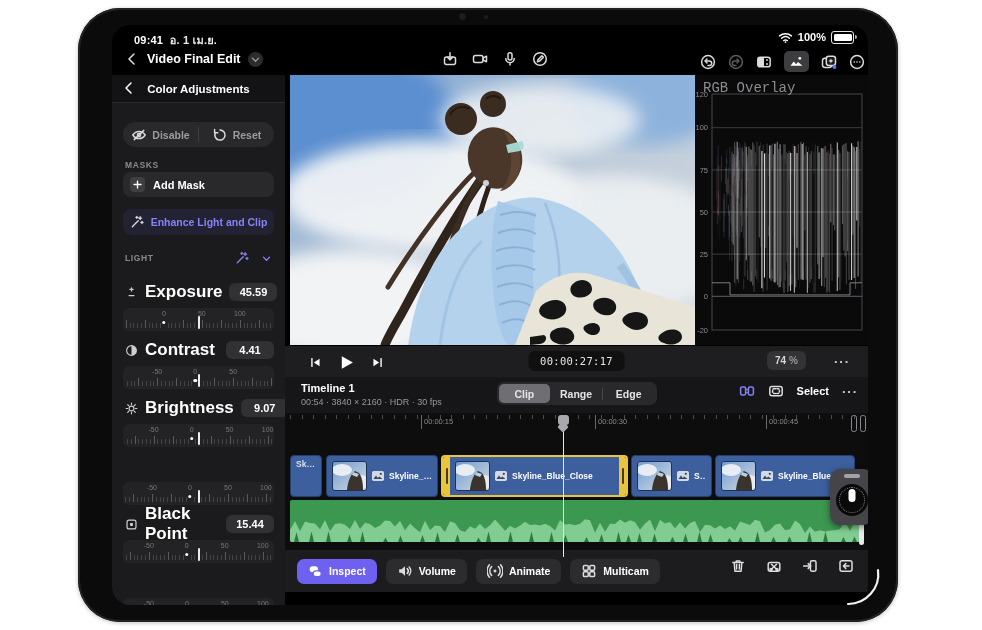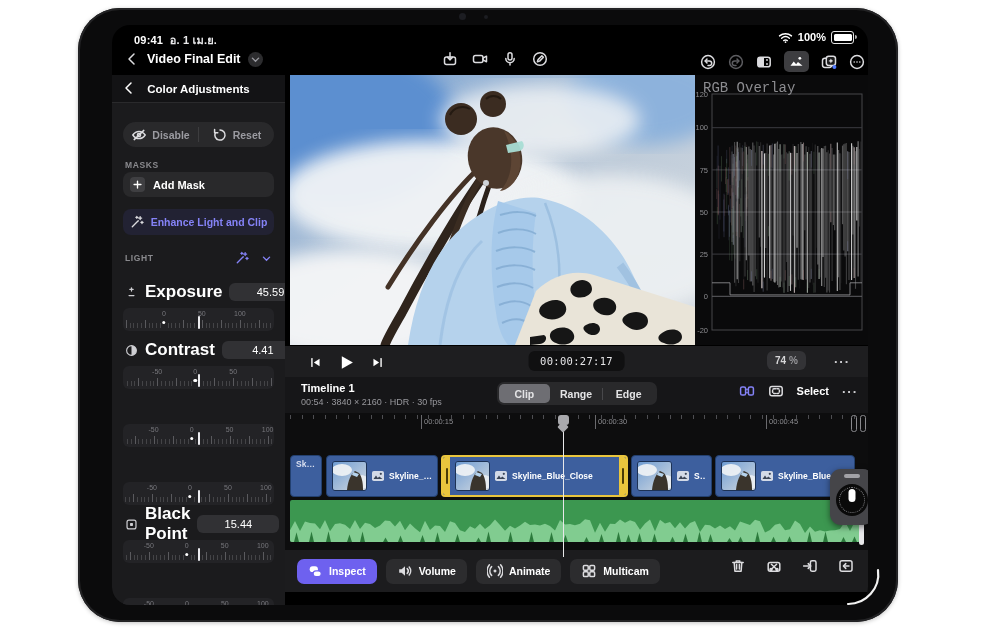--- a/index.html
+++ b/index.html
@@ -40,21 +40,21 @@
   .rowbtn{position:absolute;left:11px;width:151px;height:25px;background:#29292b;border-radius:8px;display:flex;align-items:center;gap:8px;
           color:#fff;font-size:11px;font-weight:600;padding-left:7px;box-sizing:border-box;}
   .plusbox{width:15px;height:15px;background:#3f3f42;border-radius:4px;display:flex;align-items:center;justify-content:center;color:#fff;}
   .enhance{position:absolute;left:11px;top:134px;width:151px;height:26px;background:#222233;border-radius:8px;display:flex;align-items:center;
            justify-content:center;gap:7px;color:#8583f7;font-size:10.5px;font-weight:700;}
   .lightrow{position:absolute;left:13px;top:176px;width:147px;display:flex;align-items:center;color:#8a8a8e;}
   .lightrow .sp{flex:1;}
   .sldblock{position:absolute;left:0;width:173px;height:56px;}
   .sldtop{position:absolute;left:13px;right:11px;top:0;height:22px;display:flex;align-items:center;gap:7px;color:#e8e8ea;}
   .sldname{font-size:17px;font-weight:600;color:#fff;flex:1;}
-  .sldval{background:#313134;border-radius:6px;padding:3px 24px;font-size:11px;font-weight:400;color:#fff;min-width:34px;text-align:center;}
+  .sldval{background:#313134;border-radius:6px;padding:3px 7px;font-size:11px;font-weight:700;color:#fff;min-width:34px;text-align:center;}
   .ruler{position:absolute;left:11px;top:27px;width:151px;height:23px;background:#232326;border-radius:6px;overflow:hidden;}
   .ruler .lab{position:absolute;top:2px;font-size:7px;color:#77777c;transform:translateX(-50%);}
   .ruler .tk{position:absolute;bottom:3px;width:1px;background:#5a5a5e;}
   .ruler .zero{position:absolute;width:3.5px;height:3.5px;border-radius:50%;background:#fff;bottom:7px;transform:translateX(-50%);}
   .ruler .cur{position:absolute;left:50%;bottom:2px;width:2px;height:13px;background:#ededf0;border-radius:1px;transform:translateX(-50%);}
   
   .viewer{left:178px;top:50px;width:405px;height:270px;overflow:hidden;background:#334;}
   .scope{left:583px;top:50px;width:173px;height:270px;background:#0a0a0b;}
   .scope-title{position:absolute;left:8px;top:5px;font-size:14px;color:#8c8c90;font-family:Liberation Mono, monospace;}
   
@@ -406,20 +406,30 @@
               <span class="tk" style="left: 140.548px; height: 5px; opacity: 0.6;"></span>
               <span class="tk" style="left: 144.348px; height: 5px; opacity: 0.6;"></span>
               <span class="tk" style="left: 148.148px; height: 8px; opacity: 1;"></span>
               <span class="lab" style="left: 34.1484px;">-50</span>
               <span class="lab" style="left: 72.1484px;">0</span>
               <span class="lab" style="left: 110.148px;">50</span>
               <span class="cur"></span>
             </div>
           </div>
           <div class="sldblock" style="top: 322px;">
+            <div class="sldtop">
+              <span class="iconbtn" style="color: rgb(207, 207, 211);">
+                <svg width="13" height="13" viewBox="0 0 16 16" fill="none" stroke="currentColor" stroke-width="1.4" stroke-linecap="round">
+                  <circle cx="8" cy="8" r="3"></circle>
+                  <path d="M8 1.4v1.8M8 12.8v1.8M1.4 8h1.8M12.8 8h1.8M3.3 3.3l1.3 1.3M11.4 11.4l1.3 1.3M12.7 3.3l-1.3 1.3M4.6 11.4l-1.3 1.3"></path>
+                </svg>
+              </span>
+              <span class="sldname">Brightness</span>
+              <span class="sldval">9.07</span>
+            </div>
             <div class="ruler">
               <span class="tk" style="left: 4.0068px; height: 5px; opacity: 0.6;"></span>
               <span class="tk" style="left: 7.8068px; height: 5px; opacity: 0.6;"></span>
               <span class="tk" style="left: 11.6068px; height: 8px; opacity: 1;"></span>
               <span class="tk" style="left: 15.4068px; height: 5px; opacity: 0.6;"></span>
               <span class="tk" style="left: 19.2068px; height: 5px; opacity: 0.6;"></span>
               <span class="tk" style="left: 23.0068px; height: 5px; opacity: 0.6;"></span>
               <span class="tk" style="left: 26.8068px; height: 5px; opacity: 0.6;"></span>
               <span class="tk" style="left: 30.6068px; height: 8px; opacity: 1;"></span>
               <span class="tk" style="left: 34.4068px; height: 5px; opacity: 0.6;"></span>

